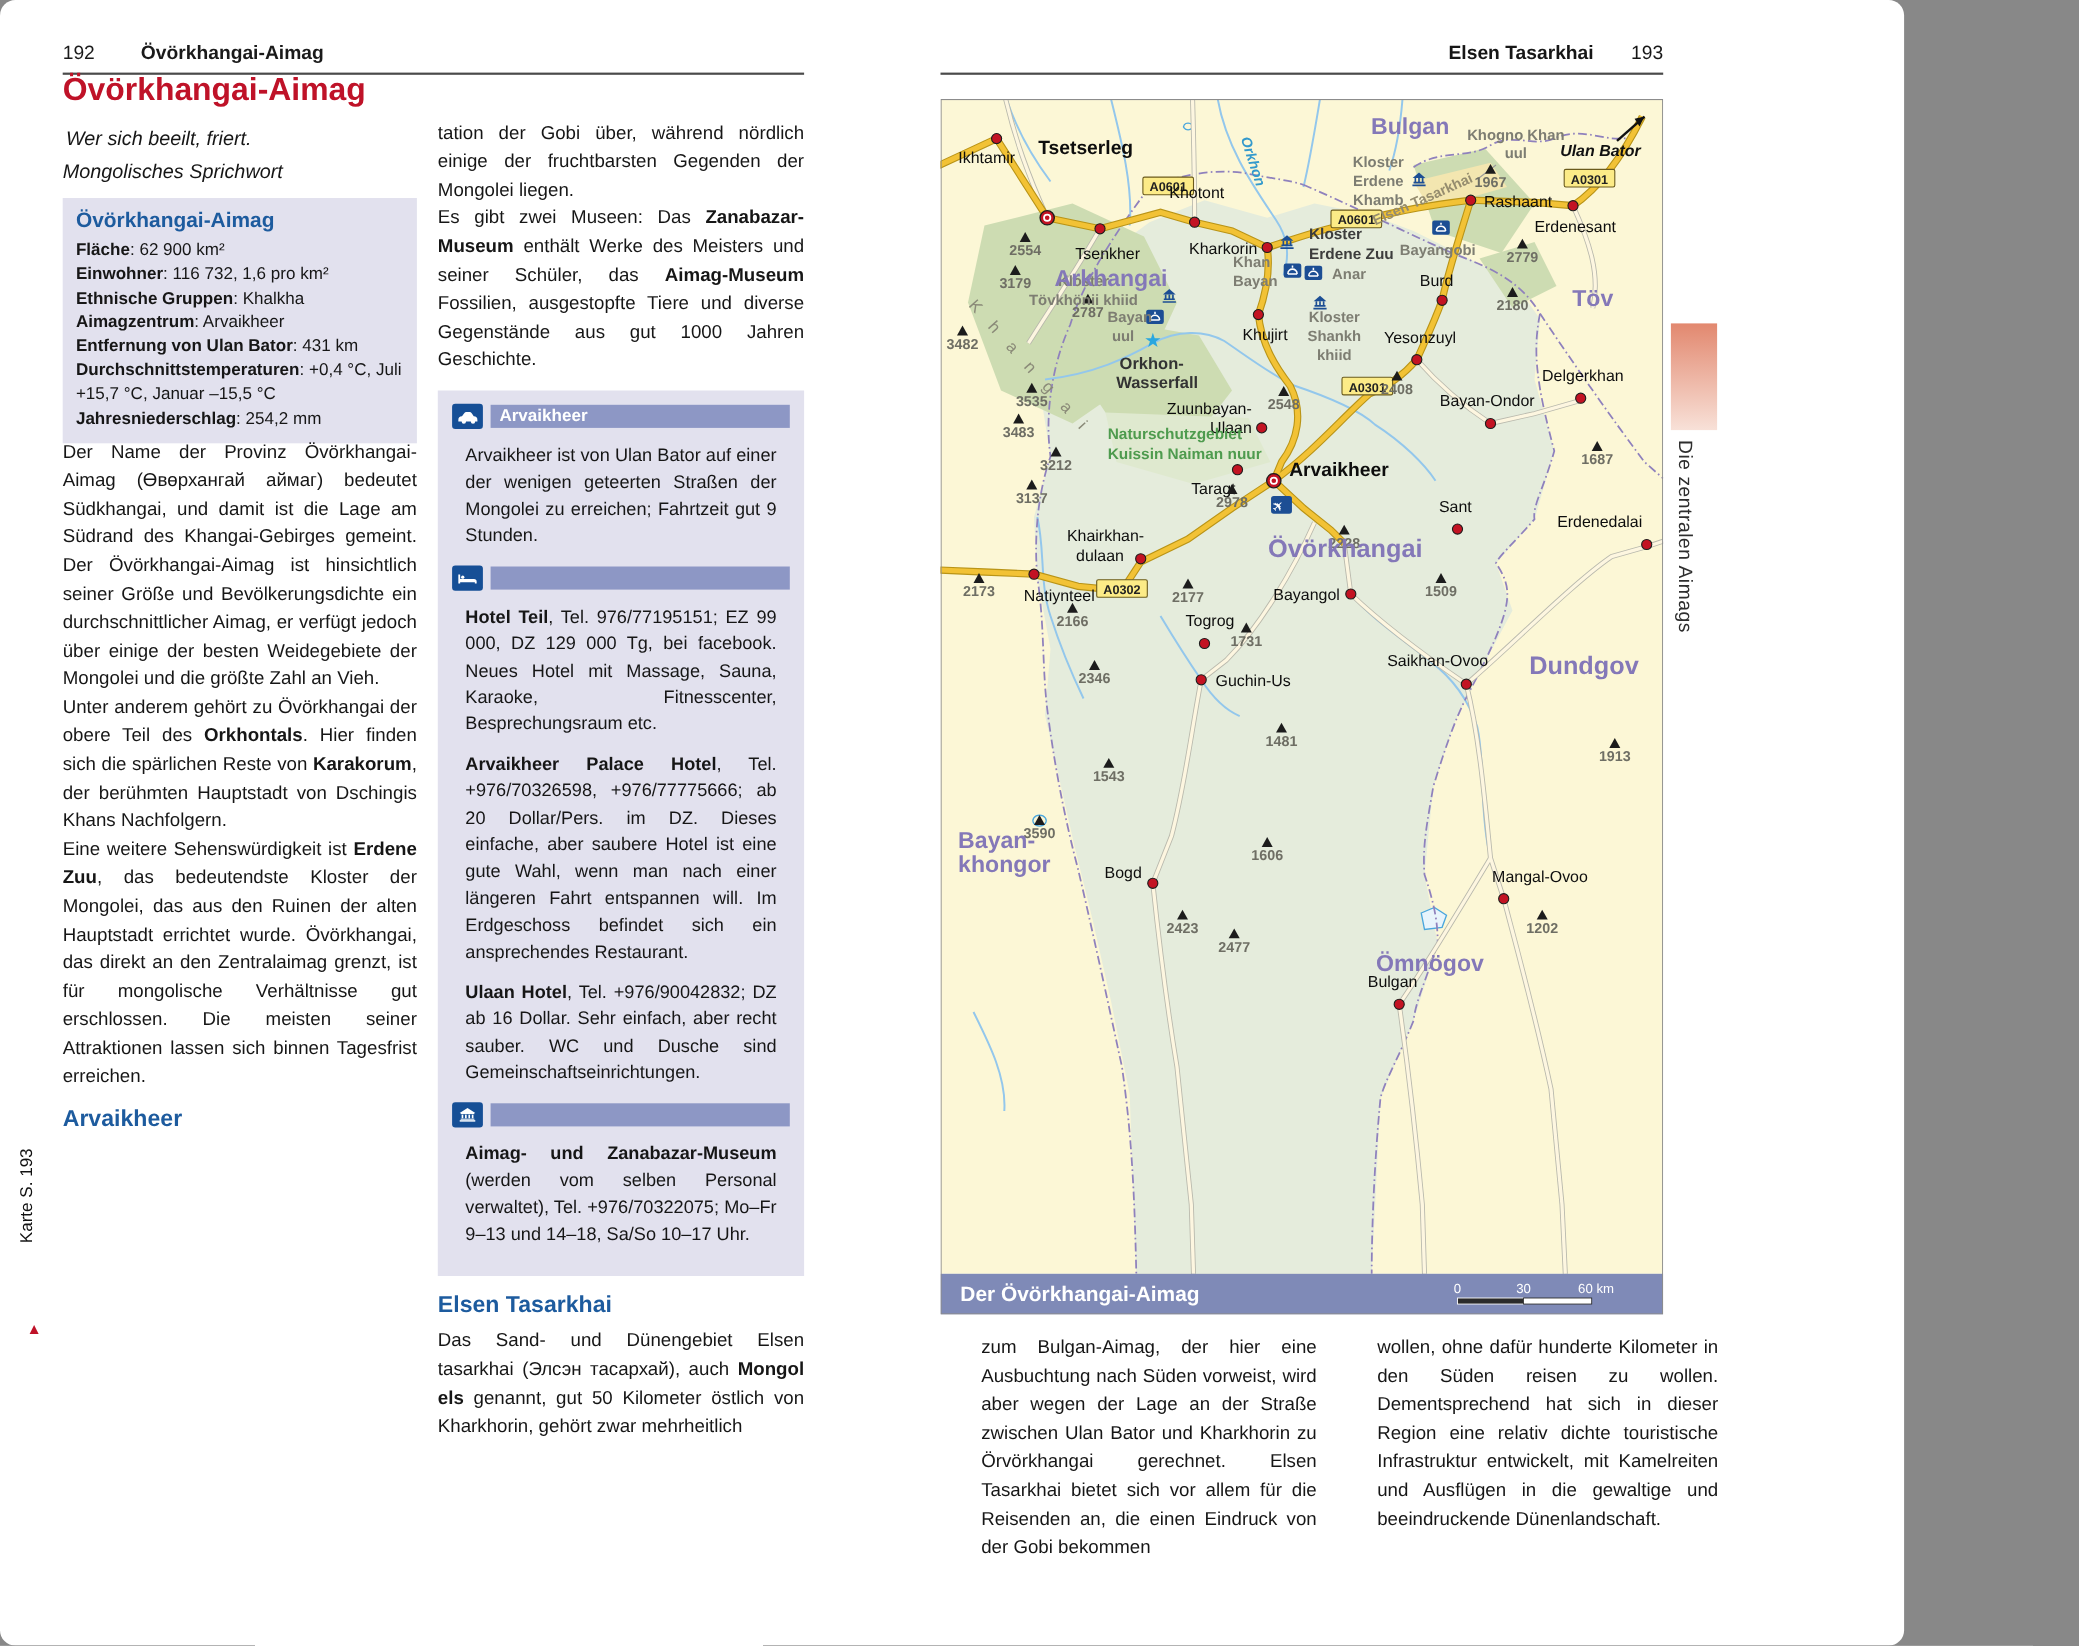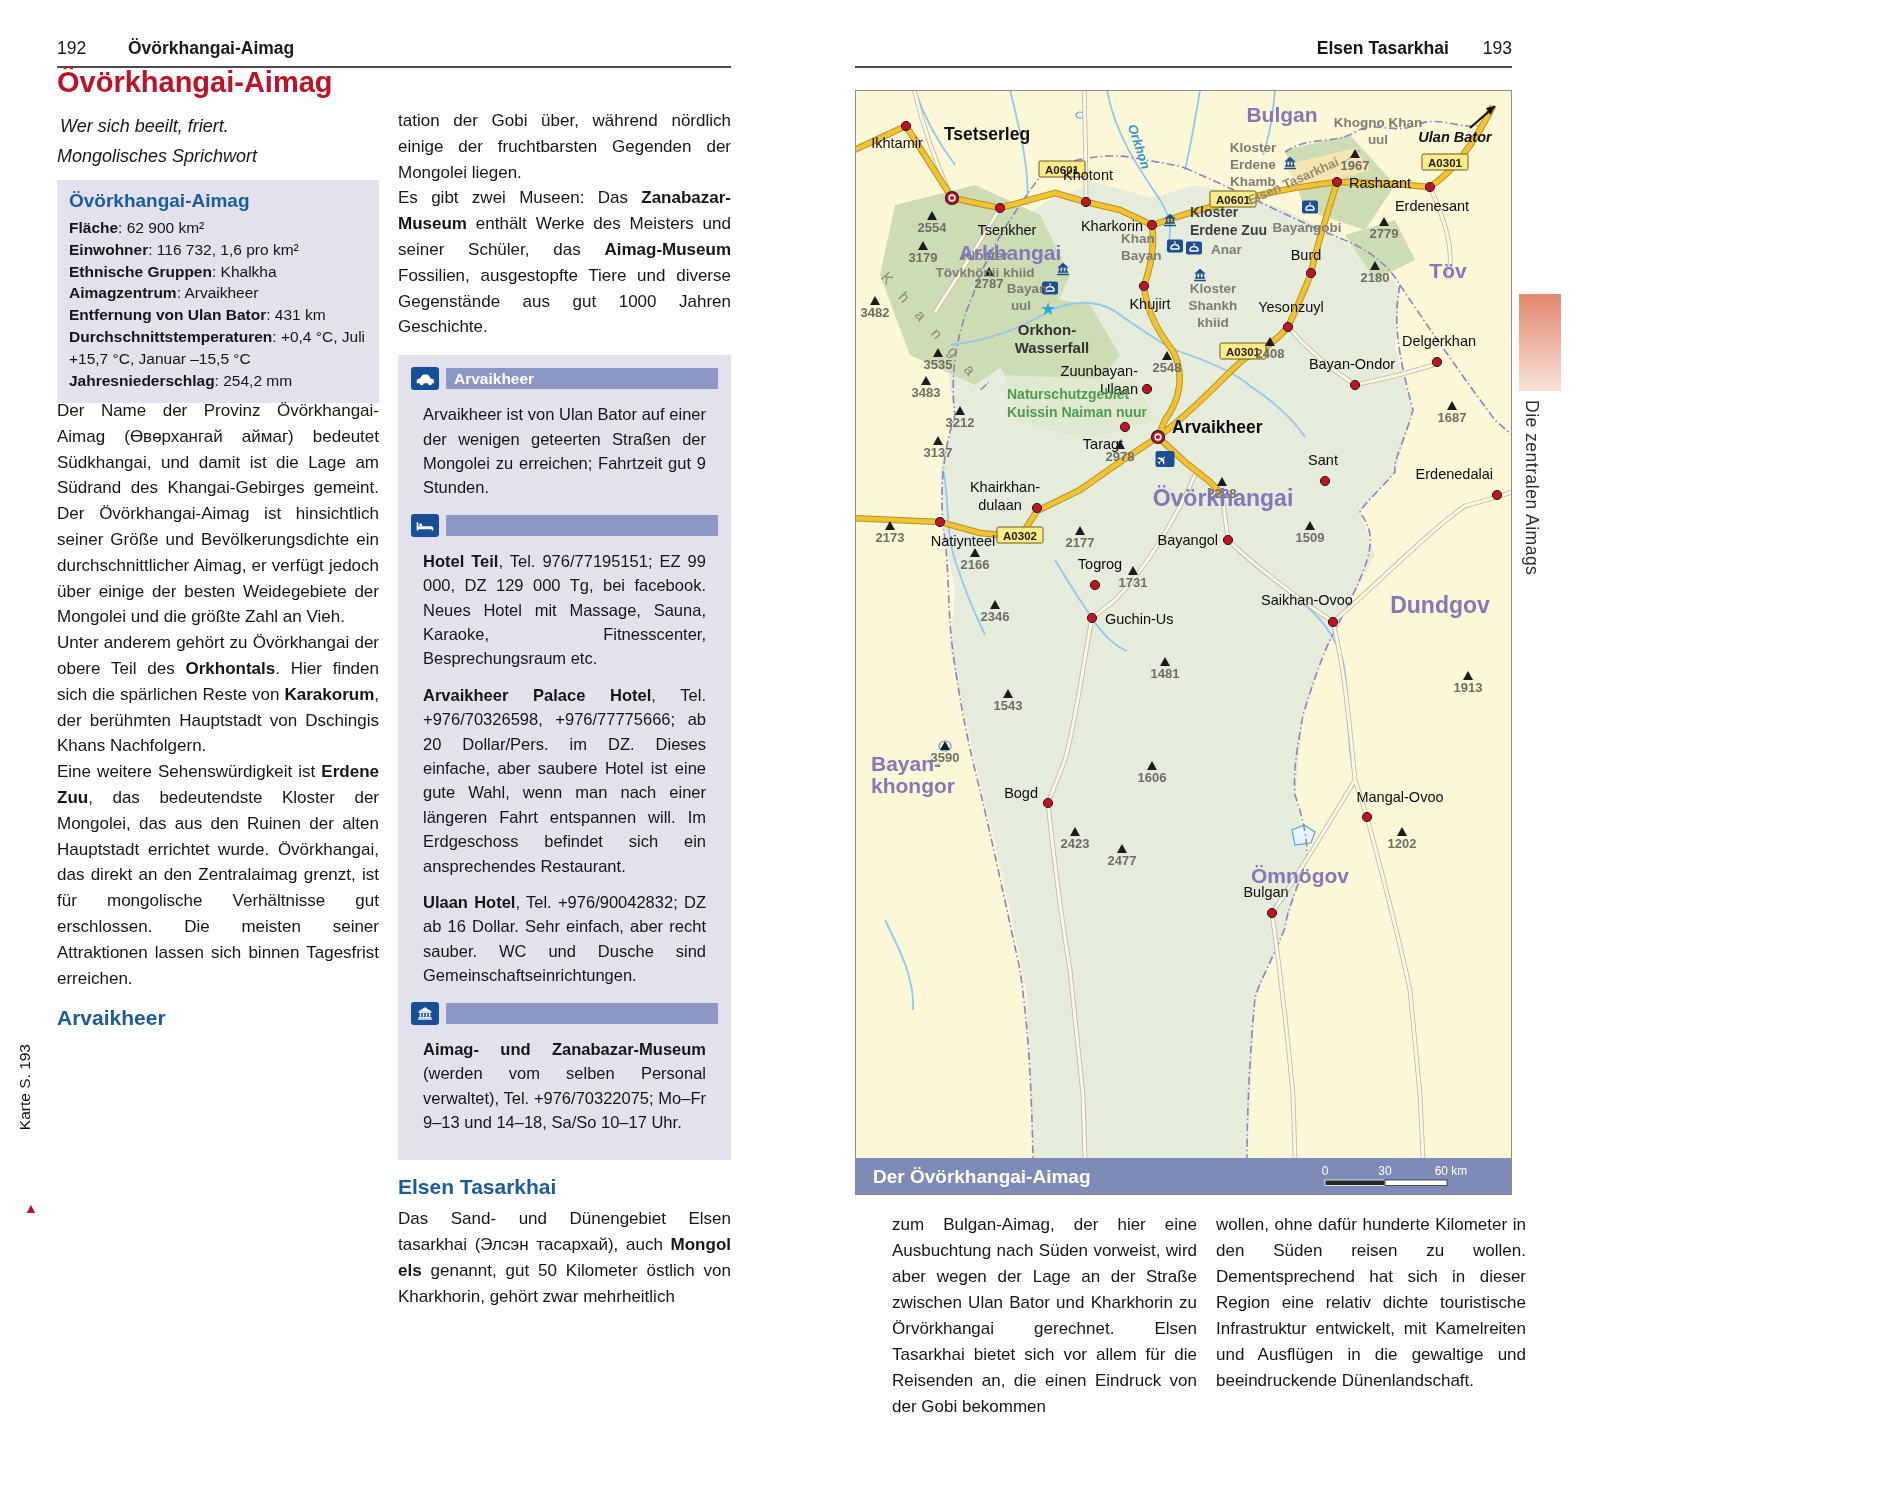--- a/index.html
+++ b/index.html
@@ -1,17 +1,17 @@
 <!DOCTYPE html>
 <html style="--accent-red: #bf1228; --heading-blue: #1d5b9e; --box-bg: #e2e1ee; --bar-blue: #8d97c5; --icon-blue: #164f96;"><head>
 <meta charset="utf-8">
 <style>
   html,body{margin:0;padding:0;background:#888;}
-  .page{position:relative;width:1890px;height:1496px;background:#ffffff;overflow:hidden;
-        font-family:"Liberation Sans","DejaVu Sans",sans-serif;color:#161616;}
+  .page{position:relative;width:1731px;height:1496px;background:#ffffff;overflow:hidden;
+        font-family:"Liberation Sans","DejaVu Sans",sans-serif;color:#161616;border-radius:14px;}
   
   .hdr-num{position:absolute;top:38px;font-size:17.5px;color:#1a1a1a;}
   .hdr-title{position:absolute;top:38px;font-size:17.5px;font-weight:bold;color:#1a1a1a;}
   .rule{position:absolute;height:1.5px;background:#4a4a4a;}
   .hdr-right{position:absolute;left:855px;top:38px;width:657px;display:flex;justify-content:flex-end;
              align-items:baseline;gap:34px;font-size:17.5px;}
   .hdr-right .t{font-weight:bold;}
   
   h1.page-title{position:absolute;left:57px;top:66px;margin:0;font-size:29px;font-weight:bold;color:var(--accent-red,#bf1228);}
   .motto{position:absolute;left:60px;top:116px;font-style:italic;font-size:18px;}
@@ -43,21 +43,21 @@
   .side-tab{position:absolute;left:1519px;top:294px;width:42px;height:97px;
             background:linear-gradient(to bottom,#e2886f,#f8e1d8);}
   .side-label{position:absolute;left:1521px;top:400px;writing-mode:vertical-rl;
               font-size:17.5px;color:#2e2e2e;letter-spacing:.5px;}
   
   #map-box{position:absolute;left:855px;top:90px;width:657px;height:1105px;}
   #map-box svg{display:block;font-family:"Liberation Sans","DejaVu Sans",sans-serif;}
   
   .bcol{position:absolute;top:1212px;font-size:17px;line-height:26px;text-align:justify;}
   #bcolA{left:877px;width:305px;margin-left:15px;}
-  #bcolB{left:1216px;width:310px;}
+  #bcolB{left:1252px;width:310px;}
 </style>
 </head>
 <body>
 
 <div class="page">
 
   <div class="hdr-num" style="left:57px">192</div>
   <div class="hdr-title" style="left:128px">Övörkhangai-Aimag</div>
   <div class="rule" style="left:57px;top:66px;width:674px"></div>
 

